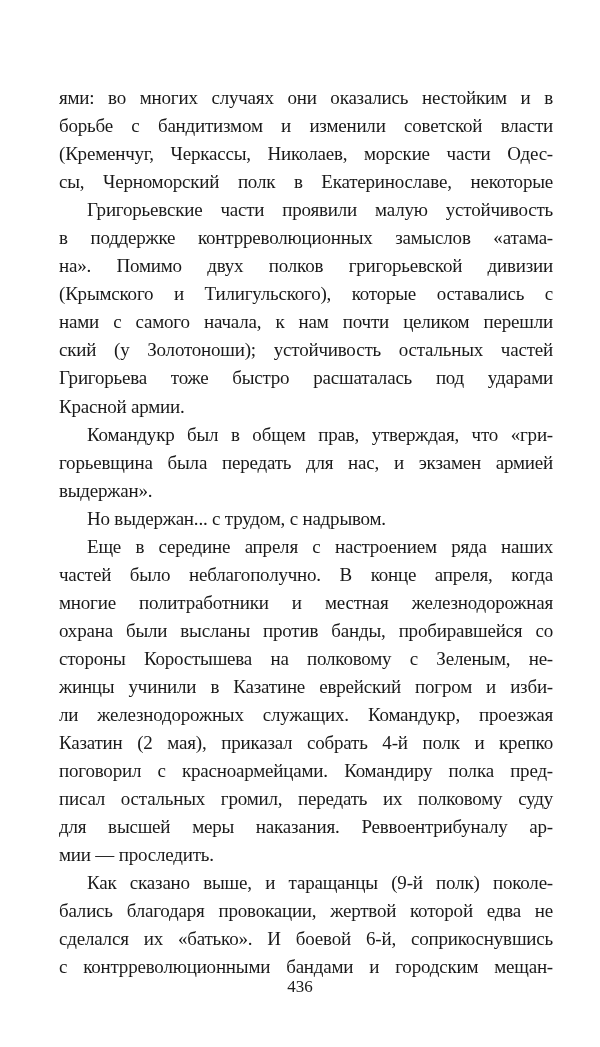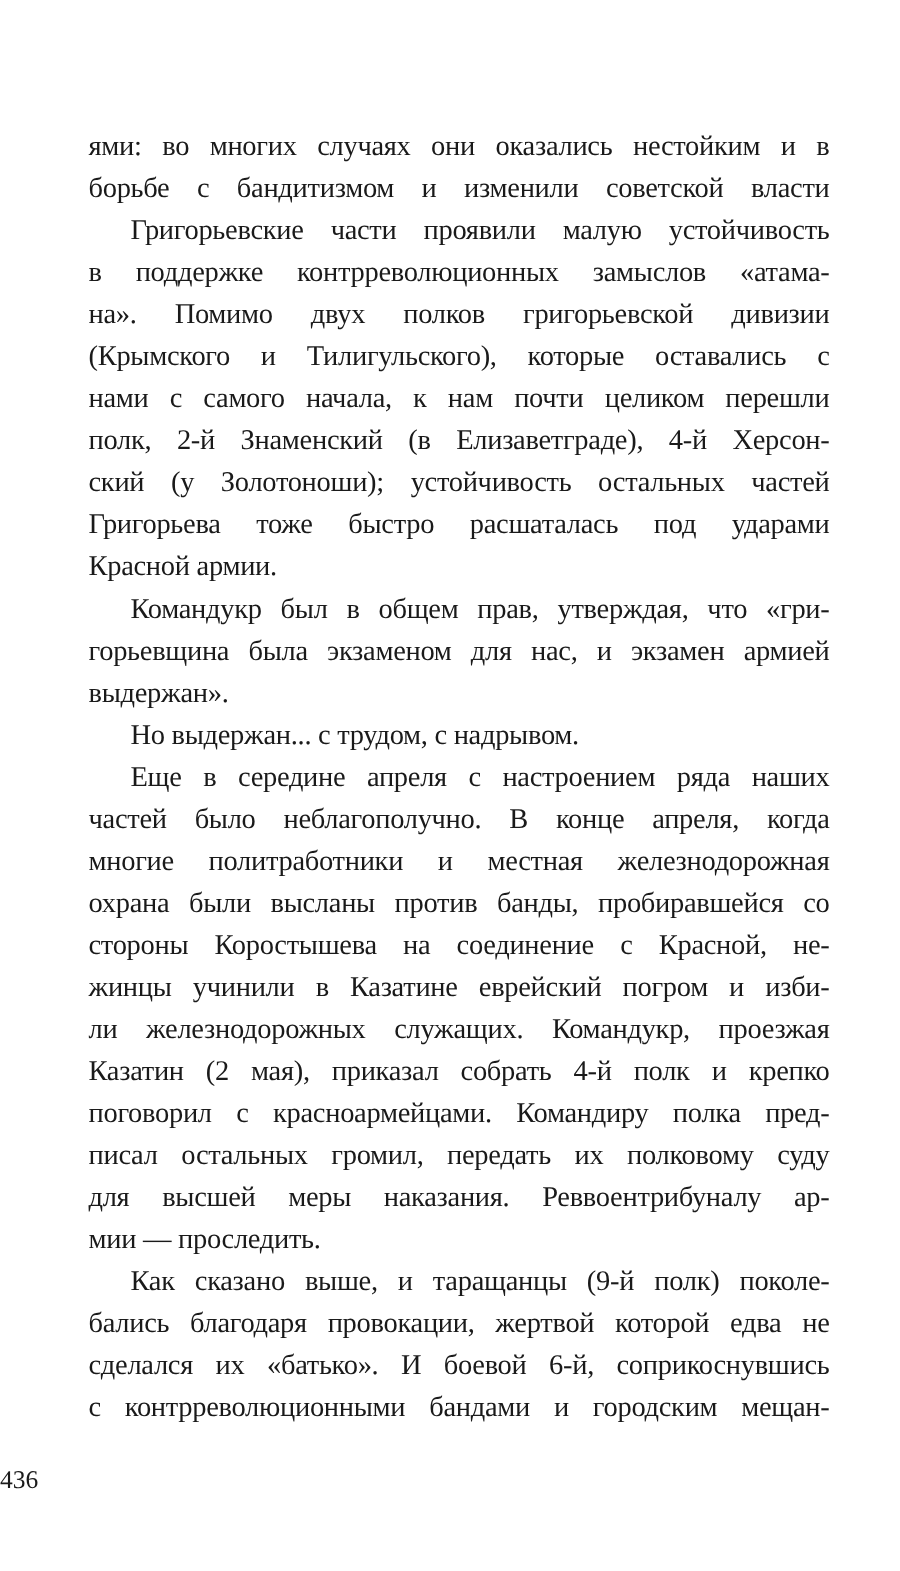--- a/index.html
+++ b/index.html
@@ -13,63 +13,64 @@
     color:#1a1a1a;
     white-space:nowrap;
     text-align:justify;
     text-align-last:justify;
     letter-spacing:-0.2px;
   }
   .line.indent { text-indent:28px;font-family:Liberation Serif, serif; }
   .line.last { text-align-last:left; }
   .pagenum {
     position:absolute; left:0; width:600px; top:977px;
-    text-align:left;
+    text-align:center;
     font-family: "Liberation Serif", "DejaVu Serif", serif;
     font-size:17px; color:#1a1a1a;
   }
 </style>
 </head>
 <body>
 
 <div class="page">
 
   <div>
     <div class="line">ями: во многих случаях они оказались нестойким и в</div>
     <div class="line">борьбе с бандитизмом и изменили советской власти</div>
+    <div class="line">(Кременчуг, Черкассы, Николаев, морские части Одес-</div>
+    <div class="line">сы, Черноморский полк в Екатеринославе, некоторые</div>
   </div>
 
   <div>
     <div class="line indent">Григорьевские части проявили малую устойчивость</div>
     <div class="line">в поддержке контрреволюционных замыслов «атама-</div>
     <div class="line">на». Помимо двух полков григорьевской дивизии</div>
     <div class="line">(Крымского и Тилигульского), которые оставались с</div>
     <div class="line">нами с самого начала, к нам почти целиком перешли</div>
-    <div class="line">полк, 2-й Знаменский (в Елизаветграде), 4-й Херсон-</div>
     <div class="line">ский (у Золотоноши); устойчивость остальных частей</div>
     <div class="line">Григорьева тоже быстро расшаталась под ударами</div>
     <div class="line last">Красной армии.</div>
   </div>
 
   <div>
     <div class="line indent">Командукр был в общем прав, утверждая, что «гри-</div>
-    <div class="line">горьевщина была экзаменом для нас, и экзамен армией</div>
+    <div class="line">горьевщина была передать для нас, и экзамен армией</div>
     <div class="line last">выдержан».</div>
   </div>
 
   <div>
     <div class="line indent last">Но выдержан... с трудом, с надрывом.</div>
   </div>
 
   <div>
     <div class="line indent">Еще в середине апреля с настроением ряда наших</div>
     <div class="line">частей было неблагополучно. В конце апреля, когда</div>
     <div class="line">многие политработники и местная железнодорожная</div>
     <div class="line">охрана были высланы против банды, пробиравшейся со</div>
-    <div class="line">стороны Коростышева на соединение с Красной, не-</div>
+    <div class="line">стороны Коростышева на полковому с Зеленым, не-</div>
     <div class="line">жинцы учинили в Казатине еврейский погром и изби-</div>
     <div class="line">ли железнодорожных служащих. Командукр, проезжая</div>
     <div class="line">Казатин (2 мая), приказал собрать 4-й полк и крепко</div>
     <div class="line">поговорил с красноармейцами. Командиру полка пред-</div>
     <div class="line">писал остальных громил, передать их полковому суду</div>
     <div class="line">для высшей меры наказания. Реввоентрибуналу ар-</div>
     <div class="line last">мии — проследить.</div>
   </div>
 
   <div>

